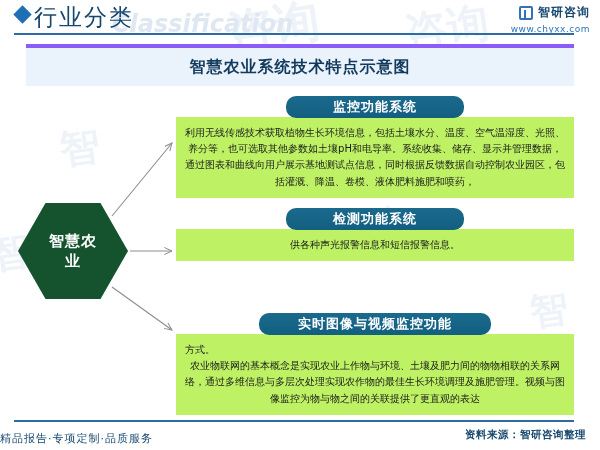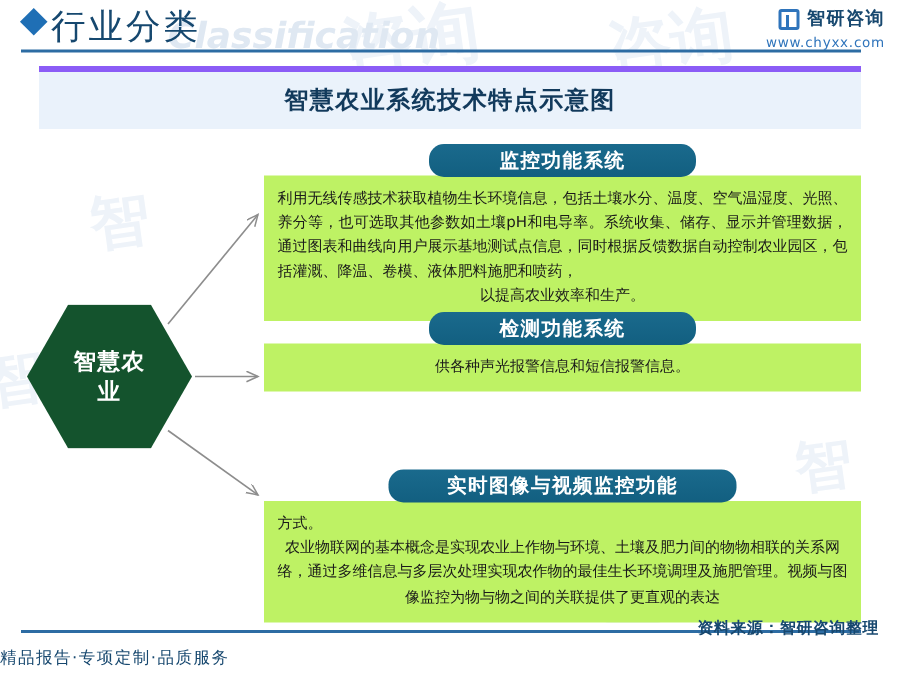--- a/index.html
+++ b/index.html
@@ -234,21 +234,21 @@
     position: absolute;
     left: 0; top: 431px;
     font-size: 11px;
     color: #17486f;
     font-weight: 400;
     letter-spacing: 1px;
     z-index: 2;
   }
   .footer-right {
     position: absolute;
-    right: 14px; top: 412px;
+    right: 14px; top: 428px;
     font-size: 10.5px;
     color: #17486f;
     font-weight: 700;
     letter-spacing: 0.5px;
     z-index: 3;
   }
 </style>
 </head>
 <body>
 
@@ -296,21 +296,20 @@
 <div class="hex-wrap">
   <div class="hex">
     <span class="hex-label">智慧农业</span>
   </div>
 </div>
 
 <div class="card" id="card-1">
   <div class="card-head">监控功能系统</div>
   <div class="card-body">
     <p>利用无线传感技术获取植物生长环境信息，包括土壤水分、温度、空气温湿度、光照、养分等，也可选取其他参数如土壤pH和电导率。系统收集、储存、显示并管理数据，通过图表和曲线向用户展示基地测试点信息，同时根据反馈数据自动控制农业园区，包括灌溉、降温、卷模、液体肥料施肥和喷药，</p>
-    <p>以提高农业效率和生产。</p>
   </div>
 </div>
 
 <div class="card" id="card-2">
   <div class="card-head">检测功能系统</div>
   <div class="card-body">
     <p>供各种声光报警信息和短信报警信息。</p>
   </div>
 </div>
 

